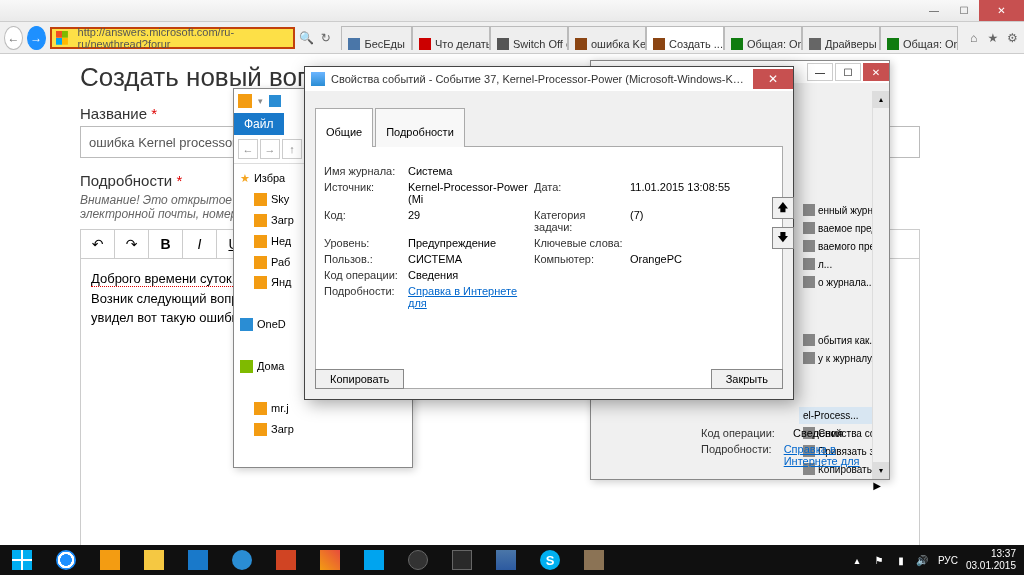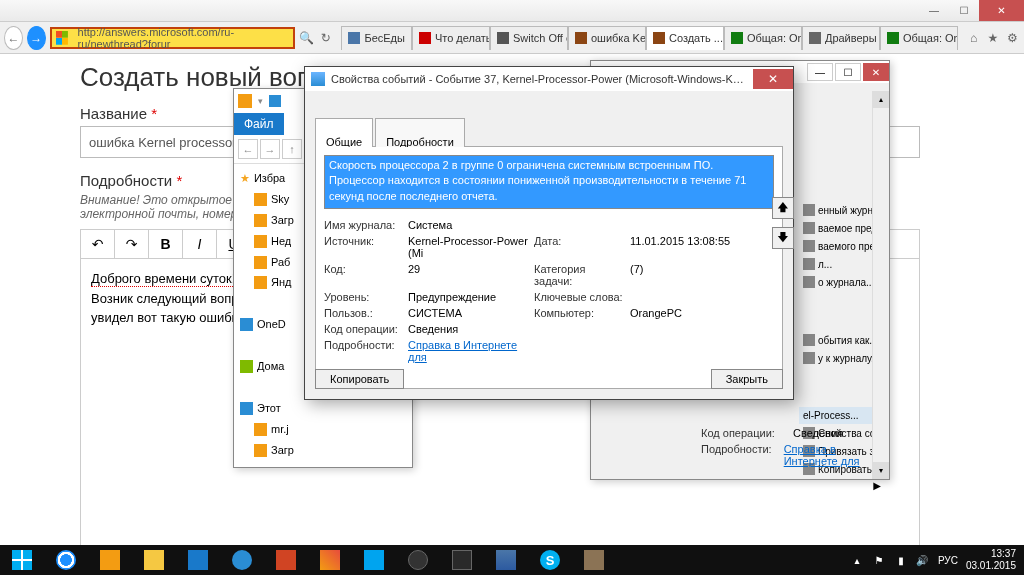--- a/index.html
+++ b/index.html
@@ -15,21 +15,21 @@
 .navbtn { width:24px; height:24px; border:1px solid #bbb; border-radius:50%; display:flex; align-items:center; justify-content:center; background:#fff; font-size:12px; color:#666; }
 .navbtn.active { background:#1e90ff; color:#fff; border-color:#1e90ff; }
 .addrbox { flex:0 0 245px; height:22px; border:2px solid #c2410c; background:#fde047; display:flex; align-items:center; padding:0 4px; font-size:11px; color:#555; gap:10px; }
 .addrbox .flag { width:14px; height:14px; background:
   linear-gradient(to right,#f25022 0 48%, #fff 48% 52%, #7fba00 52% 100%) top/100% 48% no-repeat,
   linear-gradient(to right,#00a4ef 0 48%, #fff 48% 52%, #ffb900 52% 100%) bottom/100% 48% no-repeat; }
 .searchic, .iconbtn { width:20px; height:20px; display:flex; align-items:center; justify-content:center; color:#666; font-size:12px; }
 
 
 .tabs { display:flex; height:24px; margin-left:4px; }
-.tab { display:flex; align-items:center; gap:4px; padding:0 6px; border:1px solid #bbb; border-bottom:none; background:#eee; font-size:11px; color:#333; max-width:78px; overflow:hidden; white-space:nowrap; }
+.tab { display:flex; align-items:flex-end; gap:4px; padding:0 6px; border:1px solid #bbb; border-bottom:none; background:#eee; font-size:11px; color:#333; max-width:78px; overflow:hidden; white-space:nowrap; }
 .tab.active { background:#fff; }
 .tab .fav { width:12px; height:12px; flex-shrink:0; }
 
 
 .page { position:absolute; top:54px; left:0; right:0; bottom:30px; background:#fff; padding:8px 0 0 80px; }
 .page h1 { font-size:26px; font-weight:300; color:#333; margin-bottom:12px; }
 .label { font-size:15px; color:#333; margin-bottom:4px; }
 .req { color:#d00; }
 .titleinput { width:840px; height:32px; border:1px solid #bbb; padding:0 8px; font-size:13px; color:#555; margin-bottom:14px; }
 .sub { font-size:12px; font-style:italic; color:#666; margin-bottom:8px; }
@@ -71,21 +71,21 @@
 .ev-scroll .sd { position:absolute; bottom:0; width:100%; }
 
 
 .dlg { position:absolute; top:66px; left:304px; width:490px; height:334px; background:#f0f0f0; border:1px solid #444; box-shadow:4px 4px 16px rgba(0,0,0,.35); z-index:10; }
 .dlg-title { height:24px; background:#fff; display:flex; align-items:center; padding:0 6px; gap:6px; font-size:11px; color:#333; }
 .dlg-title .dic { width:14px; height:14px; background:linear-gradient(#6bb5ff,#2a8dd4); }
 .dlg-title .sp { flex:1; overflow:hidden; white-space:nowrap; text-overflow:ellipsis; }
 .dlg-title .dx { width:40px; height:20px; background:#c75050; color:#fff; display:flex; align-items:center; justify-content:center; font-size:12px; margin-right:-6px; }
 .dlg-body { padding:8px 10px; }
 .dlg-tabs { display:flex; border-bottom:1px solid #aaa; }
-.dlg-tab { padding:17px 10px; font-size:11px; border:1px solid #aaa; border-bottom:none; background:#f8f8f8; margin-right:2px; position:relative; top:19px; }
+.dlg-tab { padding:17px 10px; font-size:11px; border:1px solid #aaa; border-bottom:none; background:#f8f8f8; margin-right:2px; position:relative; top:9px; }
 .dlg-tab.active { background:#fff; }
 .dlg-frame { border:1px solid #aaa; border-top:none; background:#fff; padding:8px; height:242px; position:relative; }
 .dlg-msg { background:#3399ff; color:#fff; padding:2px 4px; font-size:11px; line-height:1.4; height:54px; border:1px solid #888; overflow:hidden; }
 .dlg-grid { margin-top:10px; font-size:11px; display:grid; grid-template-columns:78px 120px 90px 110px; row-gap:4px; column-gap:6px; }
 .dlg-grid .l { color:#333; }
 .dlg-grid a { color:#0066cc; text-decoration:underline; }
 .dlg-foot { position:absolute; bottom:10px; left:10px; right:10px; display:flex; justify-content:space-between; }
 .dlg-btn { padding:3px 14px; border:1px solid #888; background:#f0f0f0; font-size:11px; }
 .dlg-arrows { position:absolute; right:-1px; top:130px; display:flex; flex-direction:column; gap:8px; }
 .dlg-arrows .ab { width:22px; height:22px; border:1px solid #888; background:#f0f0f0; display:flex; align-items:center; justify-content:center; font-size:11px; }
@@ -210,24 +210,20 @@
     <div class="item">
         <span class="fic blue"></span> 
         <span>OneD</span>
       </div>
     <br>
     <div class="item">
         <span class="fic green"></span> 
         <span>Дома</span>
       </div>
     <br>
-    <div class="item">
-        <span class="fic blue"></span> 
-        <span>Этот</span>
-      </div>
     <div id="fmitems4">
         <div class="item" style="padding-left:14px"><span class="fic"></span> mr.j</div>
         <div class="item" style="padding-left:14px"><span class="fic"></span> Загр</div>
       </div>
   </div>
 </div>
 
 <div class="ev">
   <div class="ev-title">
     <div class="wb">—</div>
@@ -282,21 +278,20 @@
     <span class="dic"></span>
     <span class="sp">Свойства событий - Событие 37, Kernel-Processor-Power (Microsoft-Windows-Ker...</span>
     <span class="dx">✕</span>
   </div>
   <div class="dlg-body">
     <div class="dlg-tabs">
       <div class="dlg-tab active">Общие</div>
       <div class="dlg-tab">Подробности</div>
     </div>
     <div class="dlg-frame">
-      <div class="dlg-msg">Скорость процессора 2 в группе 0 ограничена системным встроенным ПО. Процессор находится в состоянии пониженной производительности в течение 71 секунд после последнего отчета.</div>
       <div class="dlg-grid">
         <span class="l">Имя журнала:</span>
           <span>Система</span>
           <span></span>
           <span></span>
         <span class="l">Источник:</span>
           <span>Kernel-Processor-Power (Mi</span>
           <span class="l">Дата:</span>
           <span>11.01.2015 13:08:55</span>
         <span class="l">Код:</span>

